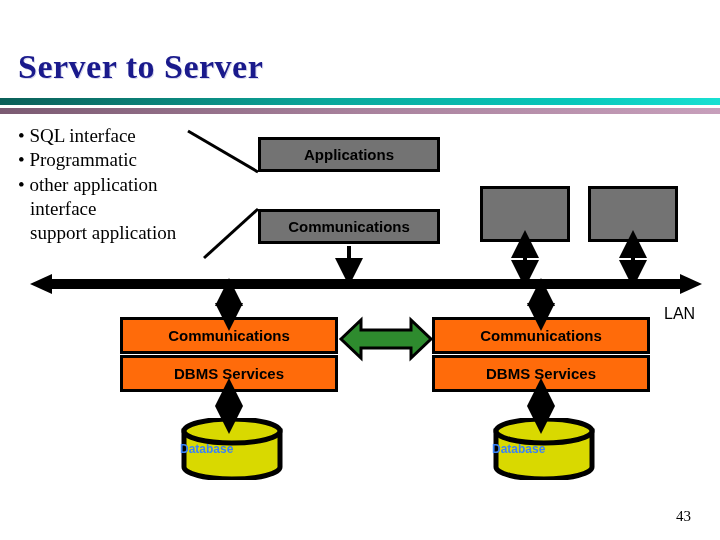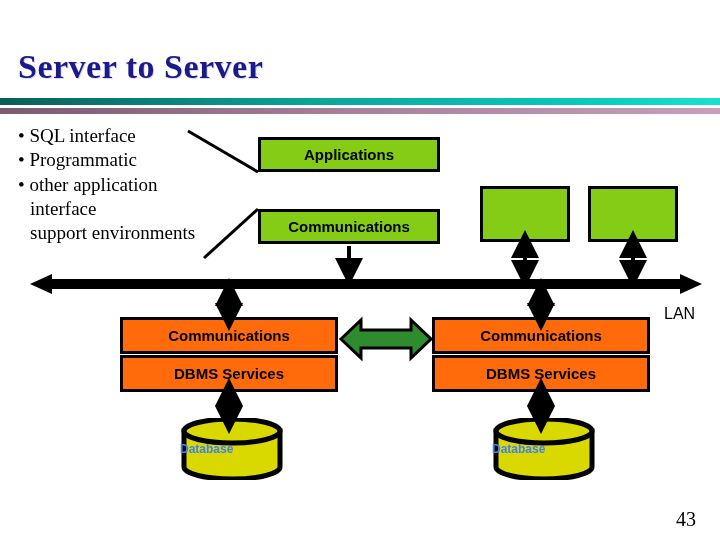--- a/index.html
+++ b/index.html
@@ -77,21 +77,21 @@
     box-sizing: border-box;
     display: flex;
     align-items: center;
     justify-content: center;
     font-family: "Liberation Sans", sans-serif;
     font-weight: bold;
     font-size: 15px;
     color: #000000;
     white-space: nowrap;
   }
-  .purple { background: #84cc16; }
+  .purple { background: #737373; }
   .orange { background: #ff6b0a; }
 
   
   #box-applications     { left: 258px; top: 137px; width: 182px; height: 35px; }
   #box-client-services  { left: 258px; top: 173px; width: 182px; height: 35px; }
   #box-communications-c { left: 258px; top: 209px; width: 182px; height: 35px; }
 
   
   #box-node-1 { left: 480px; top: 186px; width: 90px; height: 56px; }
   #box-node-2 { left: 588px; top: 186px; width: 90px; height: 56px; }
@@ -147,40 +147,40 @@
     font-size: 12px;
     color: #3b82f6;
   }
 
   
   .page-number {
     position: absolute;
     left: 676px;
     top: 508px;
     font-family: "Liberation Serif", serif;
-    font-size: 20px;
+    font-size: 15px;
     color: #000000;
   }
 </style>
 </head>
 <body>
 
 <div id="slide">
 
   <div class="slide-title">Server to Server</div>
 
   <div class="rule-teal"></div>
   <div class="rule-mauve"></div>
 
   <div class="bullets">
     <span class="bl b-dot">• SQL interface</span>
     <span class="bl b-dot">• Programmatic</span>
     <span class="bl b-dot">• other application</span>
     <span class="bl b-cont">interface</span>
-    <span class="bl b-cont">support environments</span>
+    <span class="bl b-cont">support application</span>
   </div>
 
   <div class="box purple" id="box-applications">Applications</div>
   <div class="box purple" id="box-communications-c">Communications</div>
 
   <div class="box purple" id="box-node-1"></div>
   <div class="box purple" id="box-node-2"></div>
 
   <div class="box orange" id="box-comm-a">Communications</div>
   <div class="box orange" id="box-dbms-a">DBMS Services</div>

